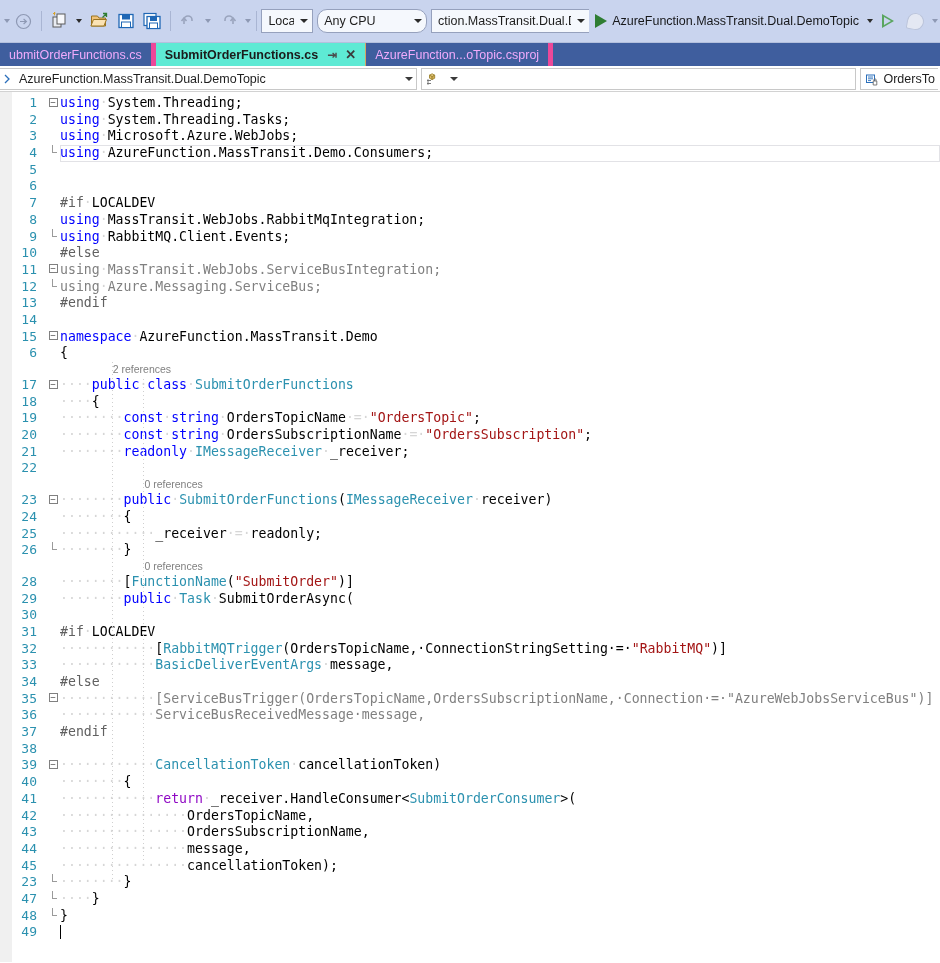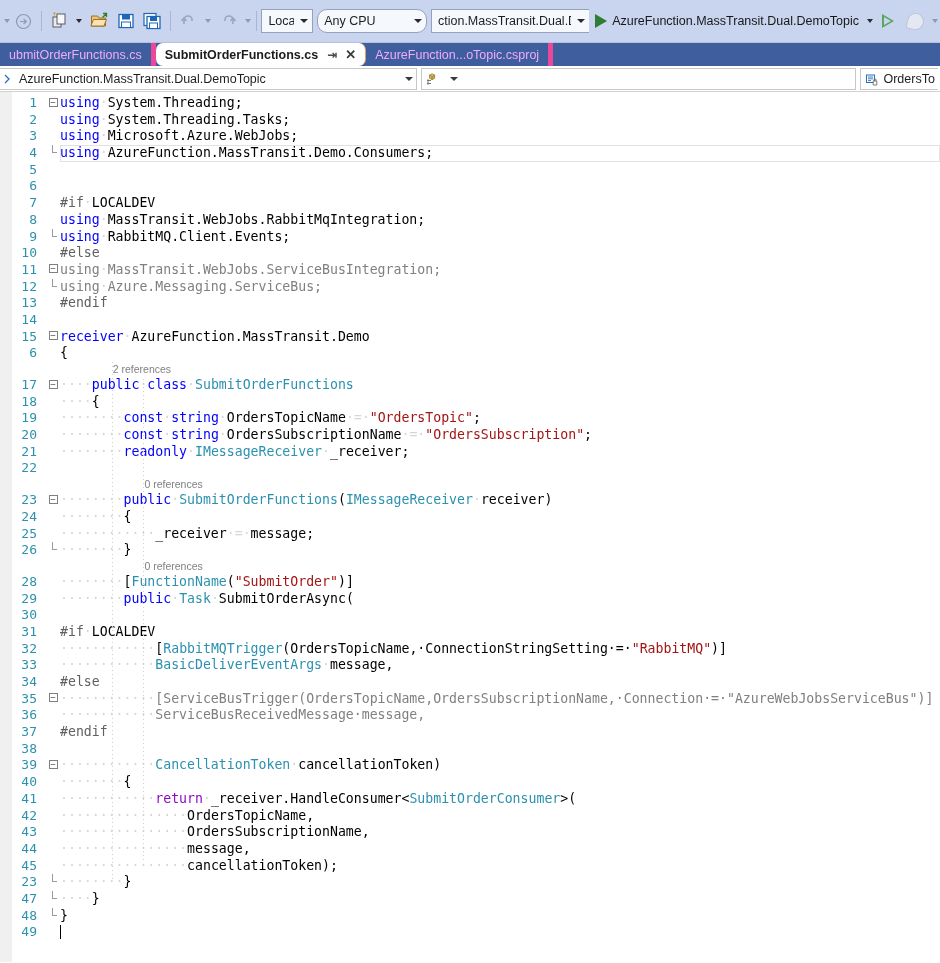--- a/index.html
+++ b/index.html
@@ -82,23 +82,22 @@
     position:relative;
   }
   .tab{
     height:23px;display:flex;align-items:center;
     padding:0 9px;box-sizing:border-box;
     font-size:12.5px;white-space:nowrap;
     color:#f0abfc;background:#3f5e9e;
     border-right:5px solid #ec4899;
   }
   .tab.active{
-    background:#ffffff;color:#1b1b1b;font-weight:bold;
+    background:#5eead4;color:#1b1b1b;font-weight:bold;
     border-right:1px solid #d7a661;
-    border-radius:7px;
   }
   .tab .pin{
     margin-left:9px;font-size:12px;color:#4a4a4a;
     font-family:"DejaVu Sans", sans-serif;
   }
   .tab .closex{
     margin-left:8px;font-size:13px;color:#3a3a3a;line-height:1;
   }
   .tab.inactive-left{background:#3f5e9e;}
 
@@ -374,33 +373,33 @@
       <div class="ln-row"><span class="ln-num">5</span><span class="ln-fold"></span><span class="ln-text"></span></div>
       <div class="ln-row"><span class="ln-num">6</span><span class="ln-fold"></span><span class="ln-text"></span></div>
       <div class="ln-row"><span class="ln-num">7</span><span class="ln-fold"></span><span class="ln-text"><span class="pp">#if</span><span class="dot">·</span><span class="plain">LOCALDEV</span></span></div>
       <div class="ln-row"><span class="ln-num">8</span><span class="ln-fold"><span class="vbar"></span></span><span class="ln-text"><span class="kw">using</span><span class="dot">·</span><span class="plain">MassTransit.WebJobs.RabbitMqIntegration;</span></span></div>
       <div class="ln-row"><span class="ln-num">9</span><span class="ln-fold"><span class="vbar-end"></span><span class="vbar-endcap"></span></span><span class="ln-text"><span class="kw">using</span><span class="dot">·</span><span class="plain">RabbitMQ.Client.Events;</span></span></div>
       <div class="ln-row"><span class="ln-num">10</span><span class="ln-fold"></span><span class="ln-text"><span class="pp">#else</span></span></div>
       <div class="ln-row"><span class="ln-num">11</span><span class="ln-fold"><span class="box">−</span></span><span class="ln-text"><span class="gray">using</span><span class="dot">·</span><span class="gray">MassTransit.WebJobs.ServiceBusIntegration;</span></span></div>
       <div class="ln-row"><span class="ln-num">12</span><span class="ln-fold"><span class="vbar-end"></span><span class="vbar-endcap"></span></span><span class="ln-text"><span class="gray">using</span><span class="dot">·</span><span class="gray">Azure.Messaging.ServiceBus;</span></span></div>
       <div class="ln-row"><span class="ln-num">13</span><span class="ln-fold"></span><span class="ln-text"><span class="pp">#endif</span></span></div>
       <div class="ln-row"><span class="ln-num">14</span><span class="ln-fold"></span><span class="ln-text"></span></div>
-      <div class="ln-row"><span class="ln-num">15</span><span class="ln-fold"><span class="box">−</span></span><span class="ln-text"><span class="kw">receiver</span><span class="dot">·</span><span class="plain">AzureFunction.MassTransit.Demo</span></span></div>
+      <div class="ln-row"><span class="ln-num">15</span><span class="ln-fold"><span class="box">−</span></span><span class="ln-text"><span class="kw">namespace</span><span class="dot">·</span><span class="plain">AzureFunction.MassTransit.Demo</span></span></div>
       <div class="ln-row"><span class="ln-num">6</span><span class="ln-fold"><span class="vbar"></span></span><span class="ln-text"><span class="plain">{</span></span></div>
       <div class="codelens"><span class="cl-pad"></span><span class="cl-indent" style="width: 52.72px;"></span><span>2 references</span></div>
       <div class="ln-row"><span class="ln-num">17</span><span class="ln-fold"><span class="box">−</span></span><span class="ln-text"><span class="dot">····</span><span class="kw">public</span><span class="dot">·</span><span class="kw">class</span><span class="dot">·</span><span class="type">SubmitOrderFunctions</span></span></div>
       <div class="ln-row"><span class="ln-num">18</span><span class="ln-fold"><span class="vbar"></span></span><span class="ln-text"><span class="dot">····</span><span class="plain">{</span></span></div>
       <div class="ln-row"><span class="ln-num">19</span><span class="ln-fold"><span class="vbar"></span></span><span class="ln-text"><span class="dot">····</span><span class="dot">····</span><span class="kw">const</span><span class="dot">·</span><span class="kw">string</span><span class="dot">·</span><span class="plain">OrdersTopicName</span><span class="dot">·=·</span><span class="str">"OrdersTopic"</span><span class="plain">;</span></span></div>
       <div class="ln-row"><span class="ln-num">20</span><span class="ln-fold"><span class="vbar"></span></span><span class="ln-text"><span class="dot">····</span><span class="dot">····</span><span class="kw">const</span><span class="dot">·</span><span class="kw">string</span><span class="dot">·</span><span class="plain">OrdersSubscriptionName</span><span class="dot">·=·</span><span class="str">"OrdersSubscription"</span><span class="plain">;</span></span></div>
       <div class="ln-row"><span class="ln-num">21</span><span class="ln-fold"><span class="vbar"></span></span><span class="ln-text"><span class="dot">····</span><span class="dot">····</span><span class="kw">readonly</span><span class="dot">·</span><span class="type">IMessageReceiver</span><span class="dot">·</span><span class="plain">_receiver;</span></span></div>
       <div class="ln-row"><span class="ln-num">22</span><span class="ln-fold"><span class="vbar"></span></span><span class="ln-text"></span></div>
       <div class="codelens"><span class="cl-pad"></span><span class="cl-indent" style="width: 84.44px;"></span><span>0 references</span></div>
       <div class="ln-row"><span class="ln-num">23</span><span class="ln-fold"><span class="box">−</span></span><span class="ln-text"><span class="dot">····</span><span class="dot">····</span><span class="kw">public</span><span class="dot">·</span><span class="type">SubmitOrderFunctions</span><span class="plain">(</span><span class="type">IMessageReceiver</span><span class="dot">·</span><span class="plain">receiver)</span></span></div>
       <div class="ln-row"><span class="ln-num">24</span><span class="ln-fold"><span class="vbar"></span></span><span class="ln-text"><span class="dot">····</span><span class="dot">····</span><span class="plain">{</span></span></div>
-      <div class="ln-row"><span class="ln-num">25</span><span class="ln-fold"><span class="vbar"></span></span><span class="ln-text"><span class="dot">····</span><span class="dot">····</span><span class="dot">····</span><span class="plain">_receiver</span><span class="dot">·=·</span><span class="plain">message;</span></span></div>
+      <div class="ln-row"><span class="ln-num">25</span><span class="ln-fold"><span class="vbar"></span></span><span class="ln-text"><span class="dot">····</span><span class="dot">····</span><span class="dot">····</span><span class="plain">_receiver</span><span class="dot">·=·</span><span class="plain">readonly;</span></span></div>
       <div class="ln-row"><span class="ln-num">26</span><span class="ln-fold"><span class="vbar-end"></span><span class="vbar-endcap"></span></span><span class="ln-text"><span class="dot">····</span><span class="dot">····</span><span class="plain">}</span></span></div>
       <div class="codelens"><span class="cl-pad"></span><span class="cl-indent" style="width: 84.44px;"></span><span>0 references</span></div>
       <div class="ln-row"><span class="ln-num">28</span><span class="ln-fold"></span><span class="ln-text"><span class="dot">····</span><span class="dot">····</span><span class="plain">[</span><span class="type">FunctionName</span><span class="plain">(</span><span class="str">"SubmitOrder"</span><span class="plain">)]</span></span></div>
       <div class="ln-row"><span class="ln-num">29</span><span class="ln-fold"></span><span class="ln-text"><span class="dot">····</span><span class="dot">····</span><span class="kw">public</span><span class="dot">·</span><span class="type">Task</span><span class="dot">·</span><span class="plain">SubmitOrderAsync(</span></span></div>
       <div class="ln-row"><span class="ln-num">30</span><span class="ln-fold"></span><span class="ln-text"></span></div>
       <div class="ln-row"><span class="ln-num">31</span><span class="ln-fold"></span><span class="ln-text"><span class="pp">#if</span><span class="dot">·</span><span class="plain">LOCALDEV</span></span></div>
       <div class="ln-row"><span class="ln-num">32</span><span class="ln-fold"></span><span class="ln-text"><span class="dot">····</span><span class="dot">····</span><span class="dot">····</span><span class="plain">[</span><span class="type">RabbitMQTrigger</span><span class="plain">(OrdersTopicName,·ConnectionStringSetting·=·</span><span class="str">"RabbitMQ"</span><span class="plain">)]</span></span></div>
       <div class="ln-row"><span class="ln-num">33</span><span class="ln-fold"></span><span class="ln-text"><span class="dot">····</span><span class="dot">····</span><span class="dot">····</span><span class="type">BasicDeliverEventArgs</span><span class="dot">·</span><span class="plain">message,</span></span></div>
       <div class="ln-row"><span class="ln-num">34</span><span class="ln-fold"></span><span class="ln-text"><span class="pp">#else</span></span></div>
       <div class="ln-row"><span class="ln-num">35</span><span class="ln-fold"><span class="box">−</span></span><span class="ln-text"><span class="dot">····</span><span class="dot">····</span><span class="dot">····</span><span class="gray">[ServiceBusTrigger(OrdersTopicName,OrdersSubscriptionName,·Connection·=·"AzureWebJobsServiceBus")]</span></span></div>

